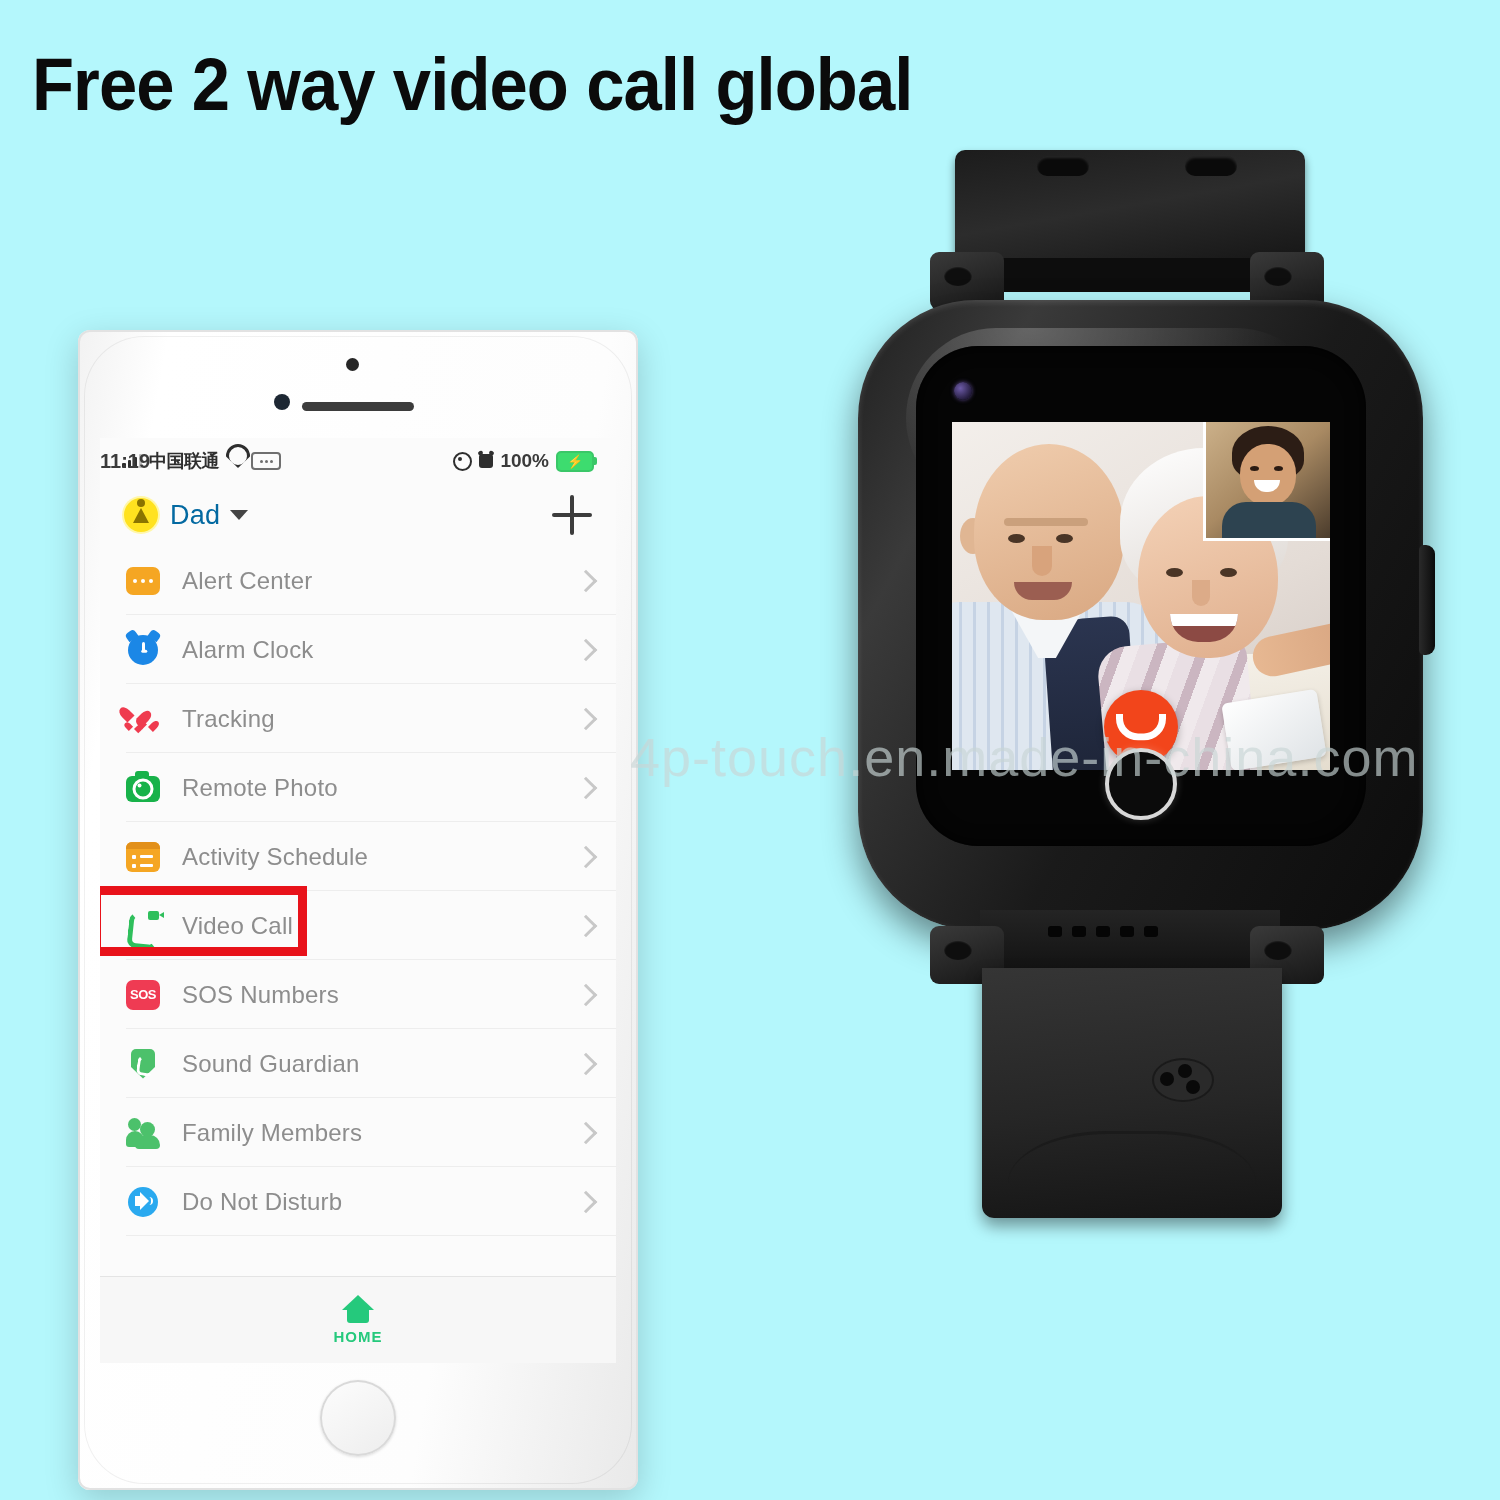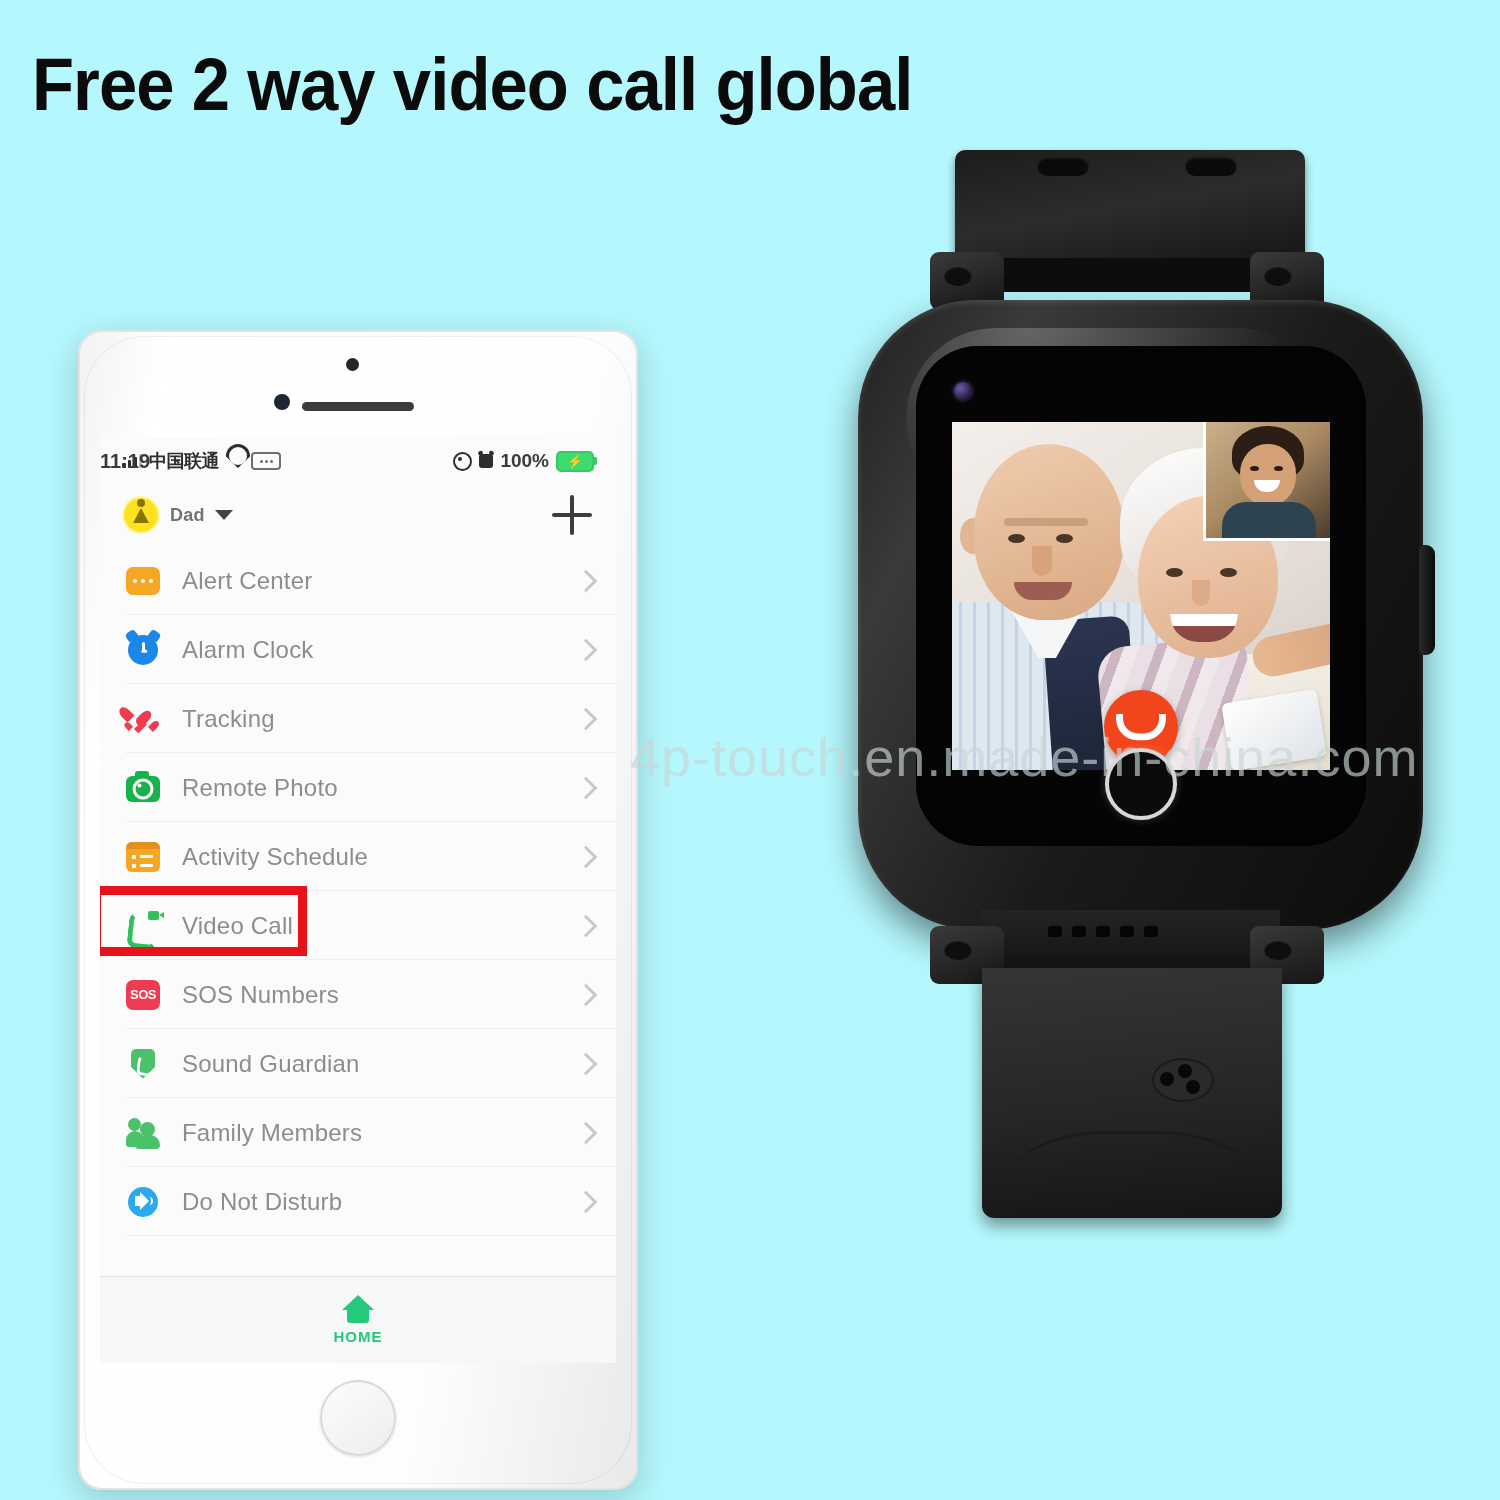--- a/index.html
+++ b/index.html
@@ -25,21 +25,21 @@
     font-size:54px;color:#c9d6d6;opacity:.65;
     letter-spacing:1px;white-space:nowrap;
     font-family:"Liberation Sans",sans-serif;
     pointer-events:none;z-index:60;
   }
 
   
   .phone{
     position:absolute;left:78px;top:330px;width:560px;height:1160px;
     background:linear-gradient(100deg,#f2f2f2 0%,#ffffff 12%,#fdfdfd 70%,#e9e9e9 100%);
-    border-radius:24px;
+    border-radius:12px;
     box-shadow:0 10px 34px rgba(0,0,0,.18), inset 0 0 0 2px #e2e2e2;
   }
   .phone-inner-edge{
     position:absolute;inset:6px;border-radius:60px;
     box-shadow:inset 0 0 0 1px rgba(0,0,0,.06);
     pointer-events:none;
   }
   .earpiece{
     position:absolute;left:50%;top:72px;transform:translateX(-50%);
     width:112px;height:9px;border-radius:6px;background:#3c3c3c;
@@ -107,21 +107,21 @@
     box-shadow:0 0 0 2px #fff7a8;
   }
   .avatar-badge .glyph{
     width:0;height:0;border-left:8px solid transparent;border-right:8px solid transparent;
     border-bottom:15px solid #8a7400;position:relative;
   }
   .avatar-badge .glyph:before{
     content:"";position:absolute;left:-4px;top:-9px;width:8px;height:8px;
     border-radius:50%;background:#8a7400;
   }
-  .profile-name{font-size:18px;font-weight:bold;color:#737373;letter-spacing:.3px;}
+  .profile-name{font-size:27px;font-weight:normal;color:#0369a1;letter-spacing:.3px;}
   .caret{
     width:0;height:0;margin-left:10px;
     border-left:9px solid transparent;border-right:9px solid transparent;
     border-top:10px solid #444;
   }
   .plus-btn{
     margin-left:auto;width:40px;height:40px;position:relative;
   }
   .plus-btn:before,.plus-btn:after{
     content:"";position:absolute;background:#3c3c3c;border-radius:2px;

